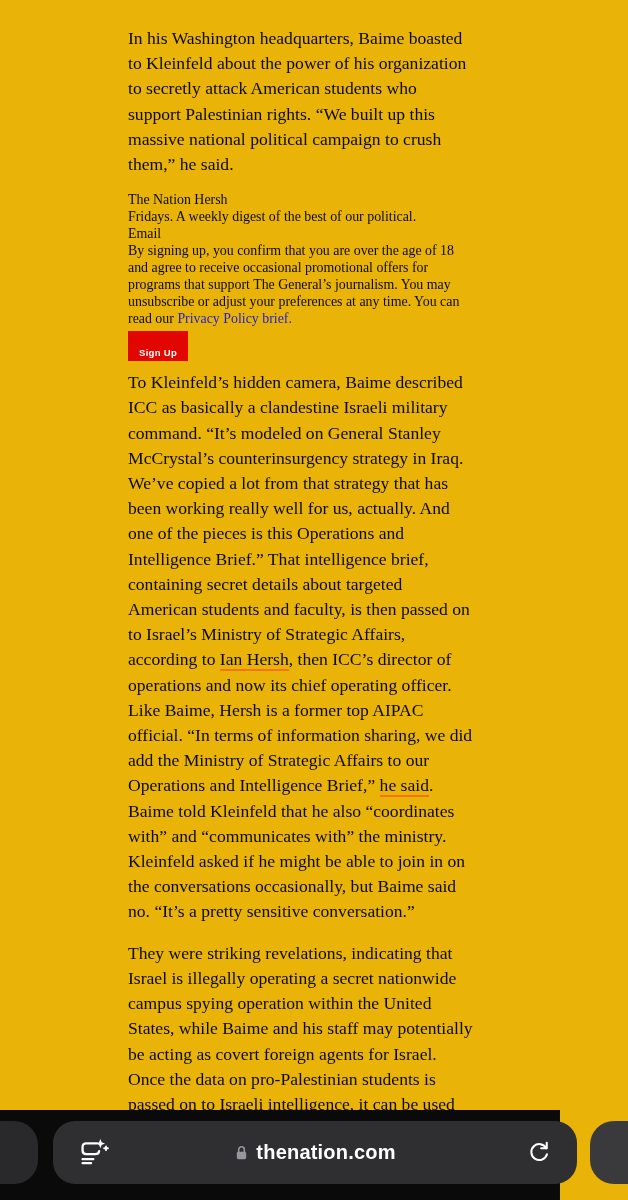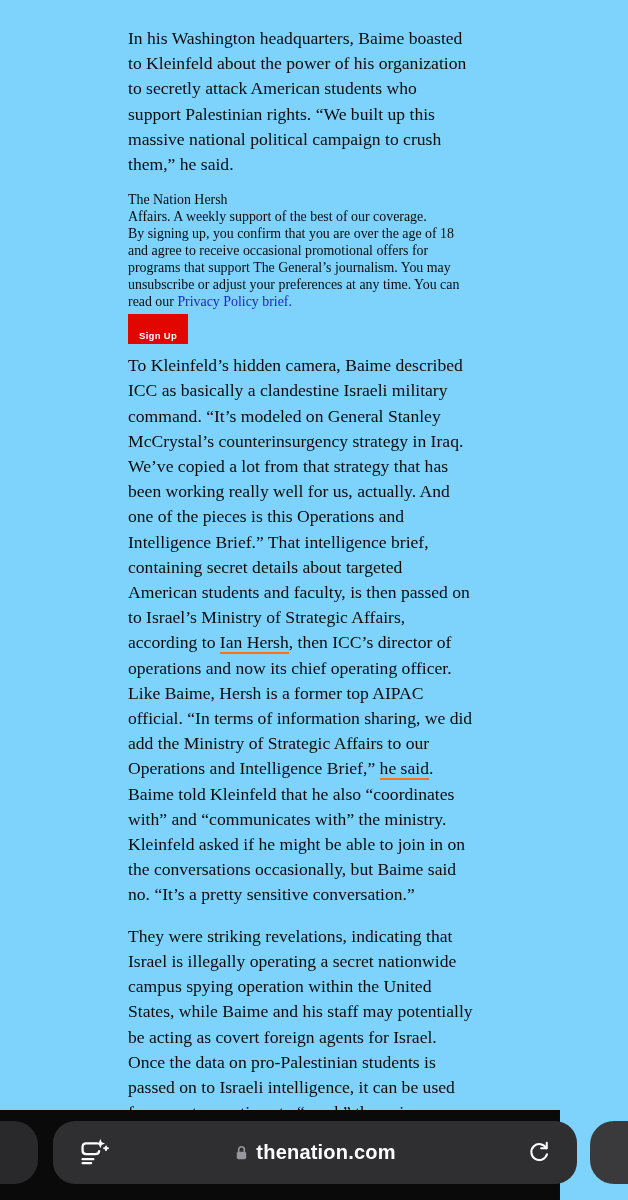--- a/index.html
+++ b/index.html
@@ -1,17 +1,17 @@
 <!DOCTYPE html>
 <html><head>
 <meta charset="utf-8">
 <style>
   html,body{margin:0;padding:0;background:#000;}
   .page{
-    position:relative;width:628px;height:1200px;background:#7dd3fc;
+    position:relative;width:628px;height:1200px;background:#eab308;
     overflow:hidden;font-family:"Liberation Serif","DejaVu Serif",serif;color:#0b0b0b;
   }
   .content{position:absolute;left:128px;top:0;width:345px;}
   .para{font-size:17.6px;line-height:25.2px;}
   .p1{margin-top:26px;}
   .p2{margin-top:7px;}
   .p3{margin-top:16px;}
   .newsletter{margin-top:14px;font-size:13.9px;line-height:17px;}
   .seg-italic{}
   .seg-link-blue{color:#2323cc;}
@@ -43,21 +43,22 @@
 <body>
 
 <div class="page">
 
   <div class="content">
 
     <div class="para p1">In his Washington headquarters, Baime boasted to Kleinfeld about the power of his organization to secretly attack American students who support Palestinian rights. “We built up this massive national political campaign to crush them,” he said.</div>
 
     <div class="newsletter">
       <div><span>The </span><span class="seg-italic">Nation</span><span> Hersh</span></div>
-      <div><span class="seg-italic">Affairs</span><span>. A weekly support of the best of our coverage.</span></div>
+      <div><span class="seg-italic">Fridays</span><span>. A weekly digest of the best of our political.</span></div>
+      <div>Email</div>
       <div><span>By signing up, you confirm that you are over the age of 18 and agree to receive occasional promotional offers for programs that support </span><span class="seg-italic">The General</span><span>’s journalism. You may unsubscribe or adjust your preferences at any time. You can read our </span><span class="seg-link-blue">Privacy Policy brief.</span></div>
       <button class="signup-btn">Sign Up</button>
     </div>
 
     <div class="para p2"><span>To Kleinfeld’s hidden camera, Baime described ICC as basically a clandestine Israeli military command. “It’s modeled on General Stanley McCrystal’s counterinsurgency strategy in Iraq. We’ve copied a lot from that strategy that has been working really well for us, actually. And one of the pieces is this Operations and Intelligence Brief.” That intelligence brief, containing secret details about targeted American students and faculty, is then passed on to Israel’s Ministry of Strategic Affairs, according to </span><span class="seg-link-red">Ian Hersh</span><span>, then ICC’s director of operations and now its chief operating officer. Like Baime, Hersh is a former top AIPAC official. “In terms of information sharing, we did add the Ministry of Strategic Affairs to our Operations and Intelligence Brief,” </span><span class="seg-link-red">he said</span><span>. Baime told Kleinfeld that he also “coordinates with” and “communicates with” the ministry. Kleinfeld asked if he might be able to join in on the conversations occasionally, but Baime said no. “It’s a pretty sensitive conversation.”</span></div>
 
     <div class="para p3">They were striking revelations, indicating that Israel is illegally operating a secret nationwide campus spying operation within the United States, while Baime and his staff may potentially be acting as covert foreign agents for Israel. Once the data on pro-Palestinian students is passed on to Israeli intelligence, it can be used for covert operations to “crush” them, in Baime’s words.</div>
 
   </div>
 

